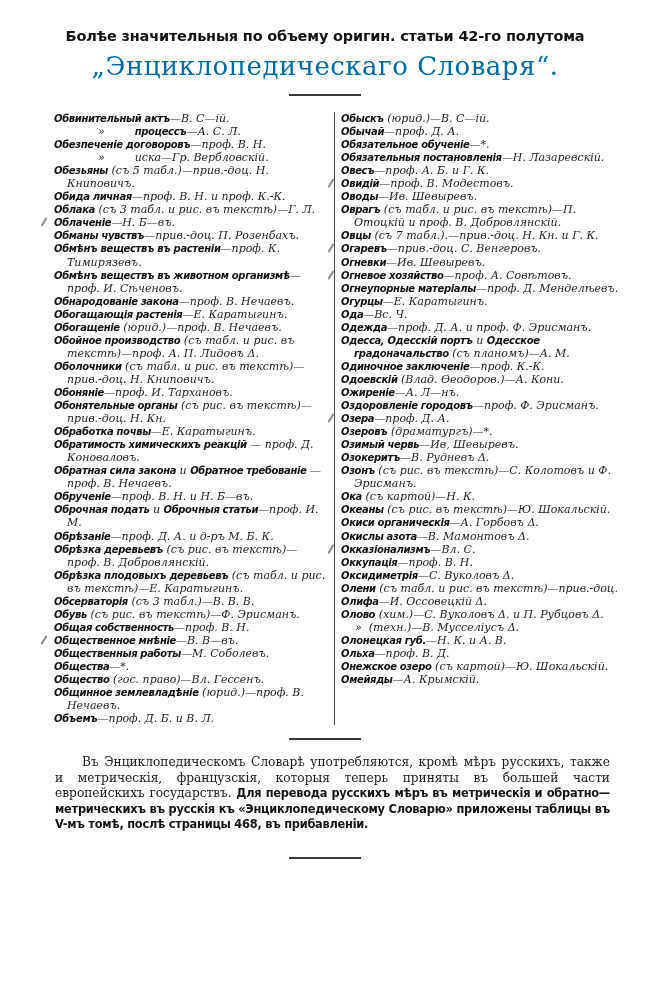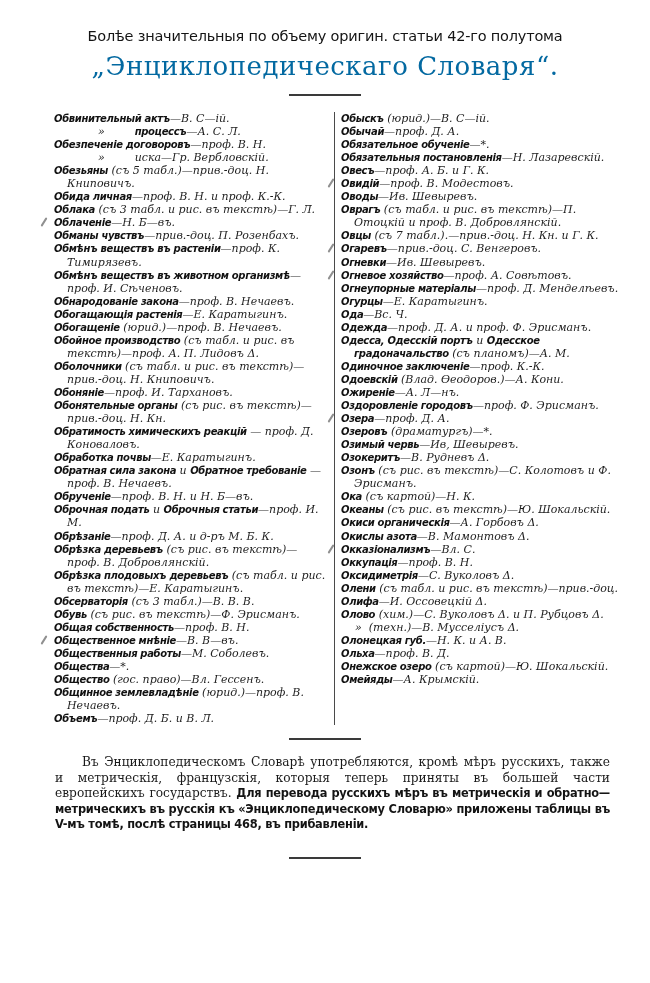--- a/index.html
+++ b/index.html
@@ -9,21 +9,21 @@
     margin: 0 auto;
     background: #ffffff;
     color: #1e1e1e;
     font-family: "DejaVu Serif", serif;
     overflow: hidden;
   }
   .title1 {
     padding-top: 28px;
     text-align: center;
     font-family: "DejaVu Sans", sans-serif;
-    font-weight: normal;
+    font-weight: bold;
     font-size: 14.5px;
     letter-spacing: -0.2px;
     color: #141414;
   }
   .title2 {
     margin-top: 7px;
     text-align: center;
     font-family: "DejaVu Serif", serif;
     font-size: 26px;
     letter-spacing: 0.5px;
@@ -108,22 +108,22 @@
         <div class="entry"><span class="hw">Обманы чувствъ</span><span class="body">—прив.-доц. П. Розенбахъ.</span></div>
         <div class="entry"><span class="hw">Обмѣнъ веществъ въ растеніи</span><span class="body">—проф. К. Тимирязевъ.</span></div>
         <div class="entry"><span class="hw">Обмѣнъ веществъ въ животном организмѣ</span><span class="body">—проф. И. Сѣченовъ.</span></div>
         <div class="entry"><span class="hw">Обнародованіе закона</span><span class="body">—проф. В. Нечаевъ.</span></div>
         <div class="entry"><span class="hw">Обогащающія растенія</span><span class="body">—Е. Каратыгинъ.</span></div>
         <div class="entry"><span class="hw">Обогащеніе</span><span class="body"> (юрид.)—проф. В. Нечаевъ.</span></div>
         <div class="entry"><span class="hw">Обойное производство</span><span class="body"> (съ табл. и рис. въ текстѣ)—проф. А. П. Лидовъ Δ.</span></div>
         <div class="entry"><span class="hw">Оболочники</span><span class="body"> (съ табл. и рис. въ текстѣ)—прив.-доц. Н. Книповичъ.</span></div>
         <div class="entry"><span class="hw">Обоняніе</span><span class="body">—проф. И. Тархановъ.</span></div>
         <div class="entry"><span class="hw">Обонятельные органы</span><span class="body"> (съ рис. въ текстѣ)—прив.-доц. Н. Кн.</span></div>
+        <div class="entry"><span class="hw">Обработка почвы</span><span class="body">—Е. Каратыгинъ.</span></div>
         <div class="entry"><span class="hw">Обратимость химическихъ реакцій</span><span class="body"> — проф. Д. Коноваловъ.</span></div>
-        <div class="entry"><span class="hw">Обработка почвы</span><span class="body">—Е. Каратыгинъ.</span></div>
         <div class="entry"><span class="hw">Обратная сила закона</span><span class="body"> и </span><span class="hw">Обратное требованіе</span><span class="body"> — проф. В. Нечаевъ.</span></div>
         <div class="entry"><span class="hw">Обрученіе</span><span class="body">—проф. В. Н. и Н. Б—въ.</span></div>
         <div class="entry"><span class="hw">Оброчная подать</span><span class="body"> и </span><span class="hw">Оброчныя статьи</span><span class="body">—проф. И. М.</span></div>
         <div class="entry"><span class="hw">Обрѣзаніе</span><span class="body">—проф. Д. А. и д-ръ М. Б. К.</span></div>
         <div class="entry"><span class="hw">Обрѣзка деревьевъ</span><span class="body"> (съ рис. въ текстѣ)—проф. В. Добровлянскій.</span></div>
         <div class="entry"><span class="hw">Обрѣзка плодовыхъ деревьевъ</span><span class="body"> (съ табл. и рис. въ текстѣ)—Е. Каратыгинъ.</span></div>
         <div class="entry"><span class="hw">Обсерваторія</span><span class="body"> (съ 3 табл.)—В. В. В.</span></div>
         <div class="entry"><span class="hw">Обувь</span><span class="body"> (съ рис. въ текстѣ)—Ф. Эрисманъ.</span></div>
         <div class="entry"><span class="hw">Общая собственность</span><span class="body">—проф. В. Н.</span></div>
         <div class="entry"><span class="pencil"></span><span class="hw">Общественное мнѣніе</span><span class="body">—В. В—въ.</span></div>

